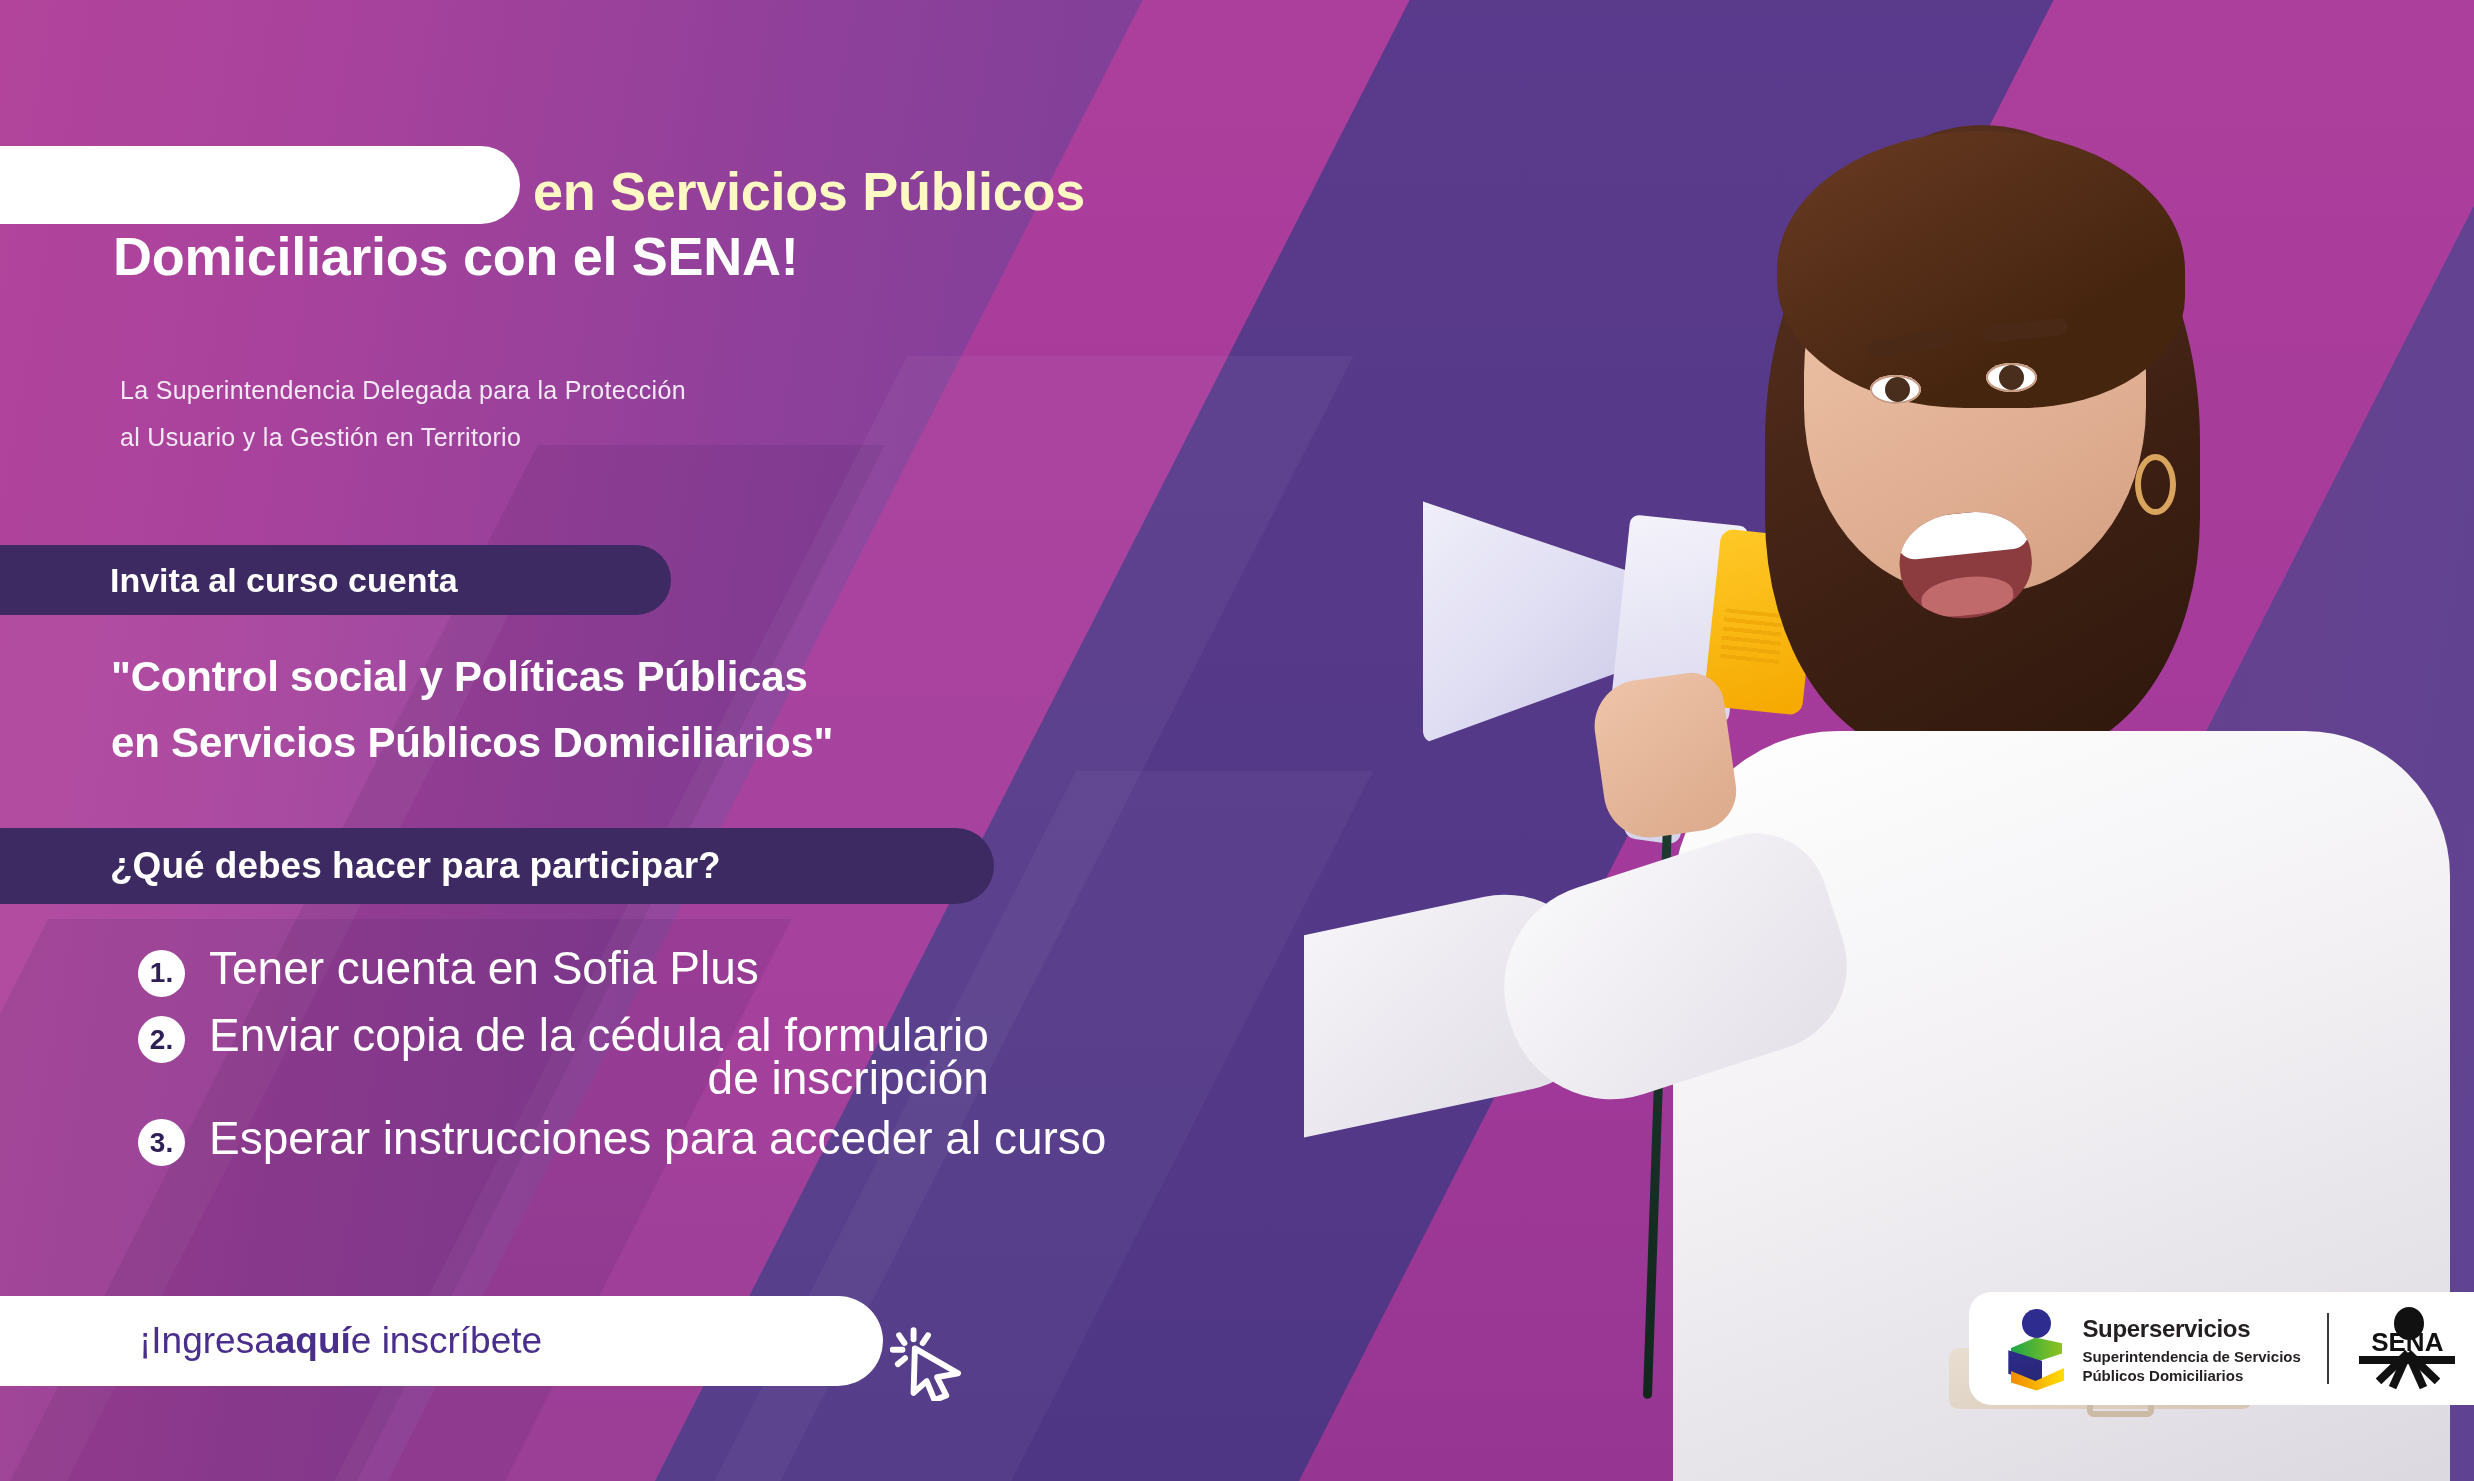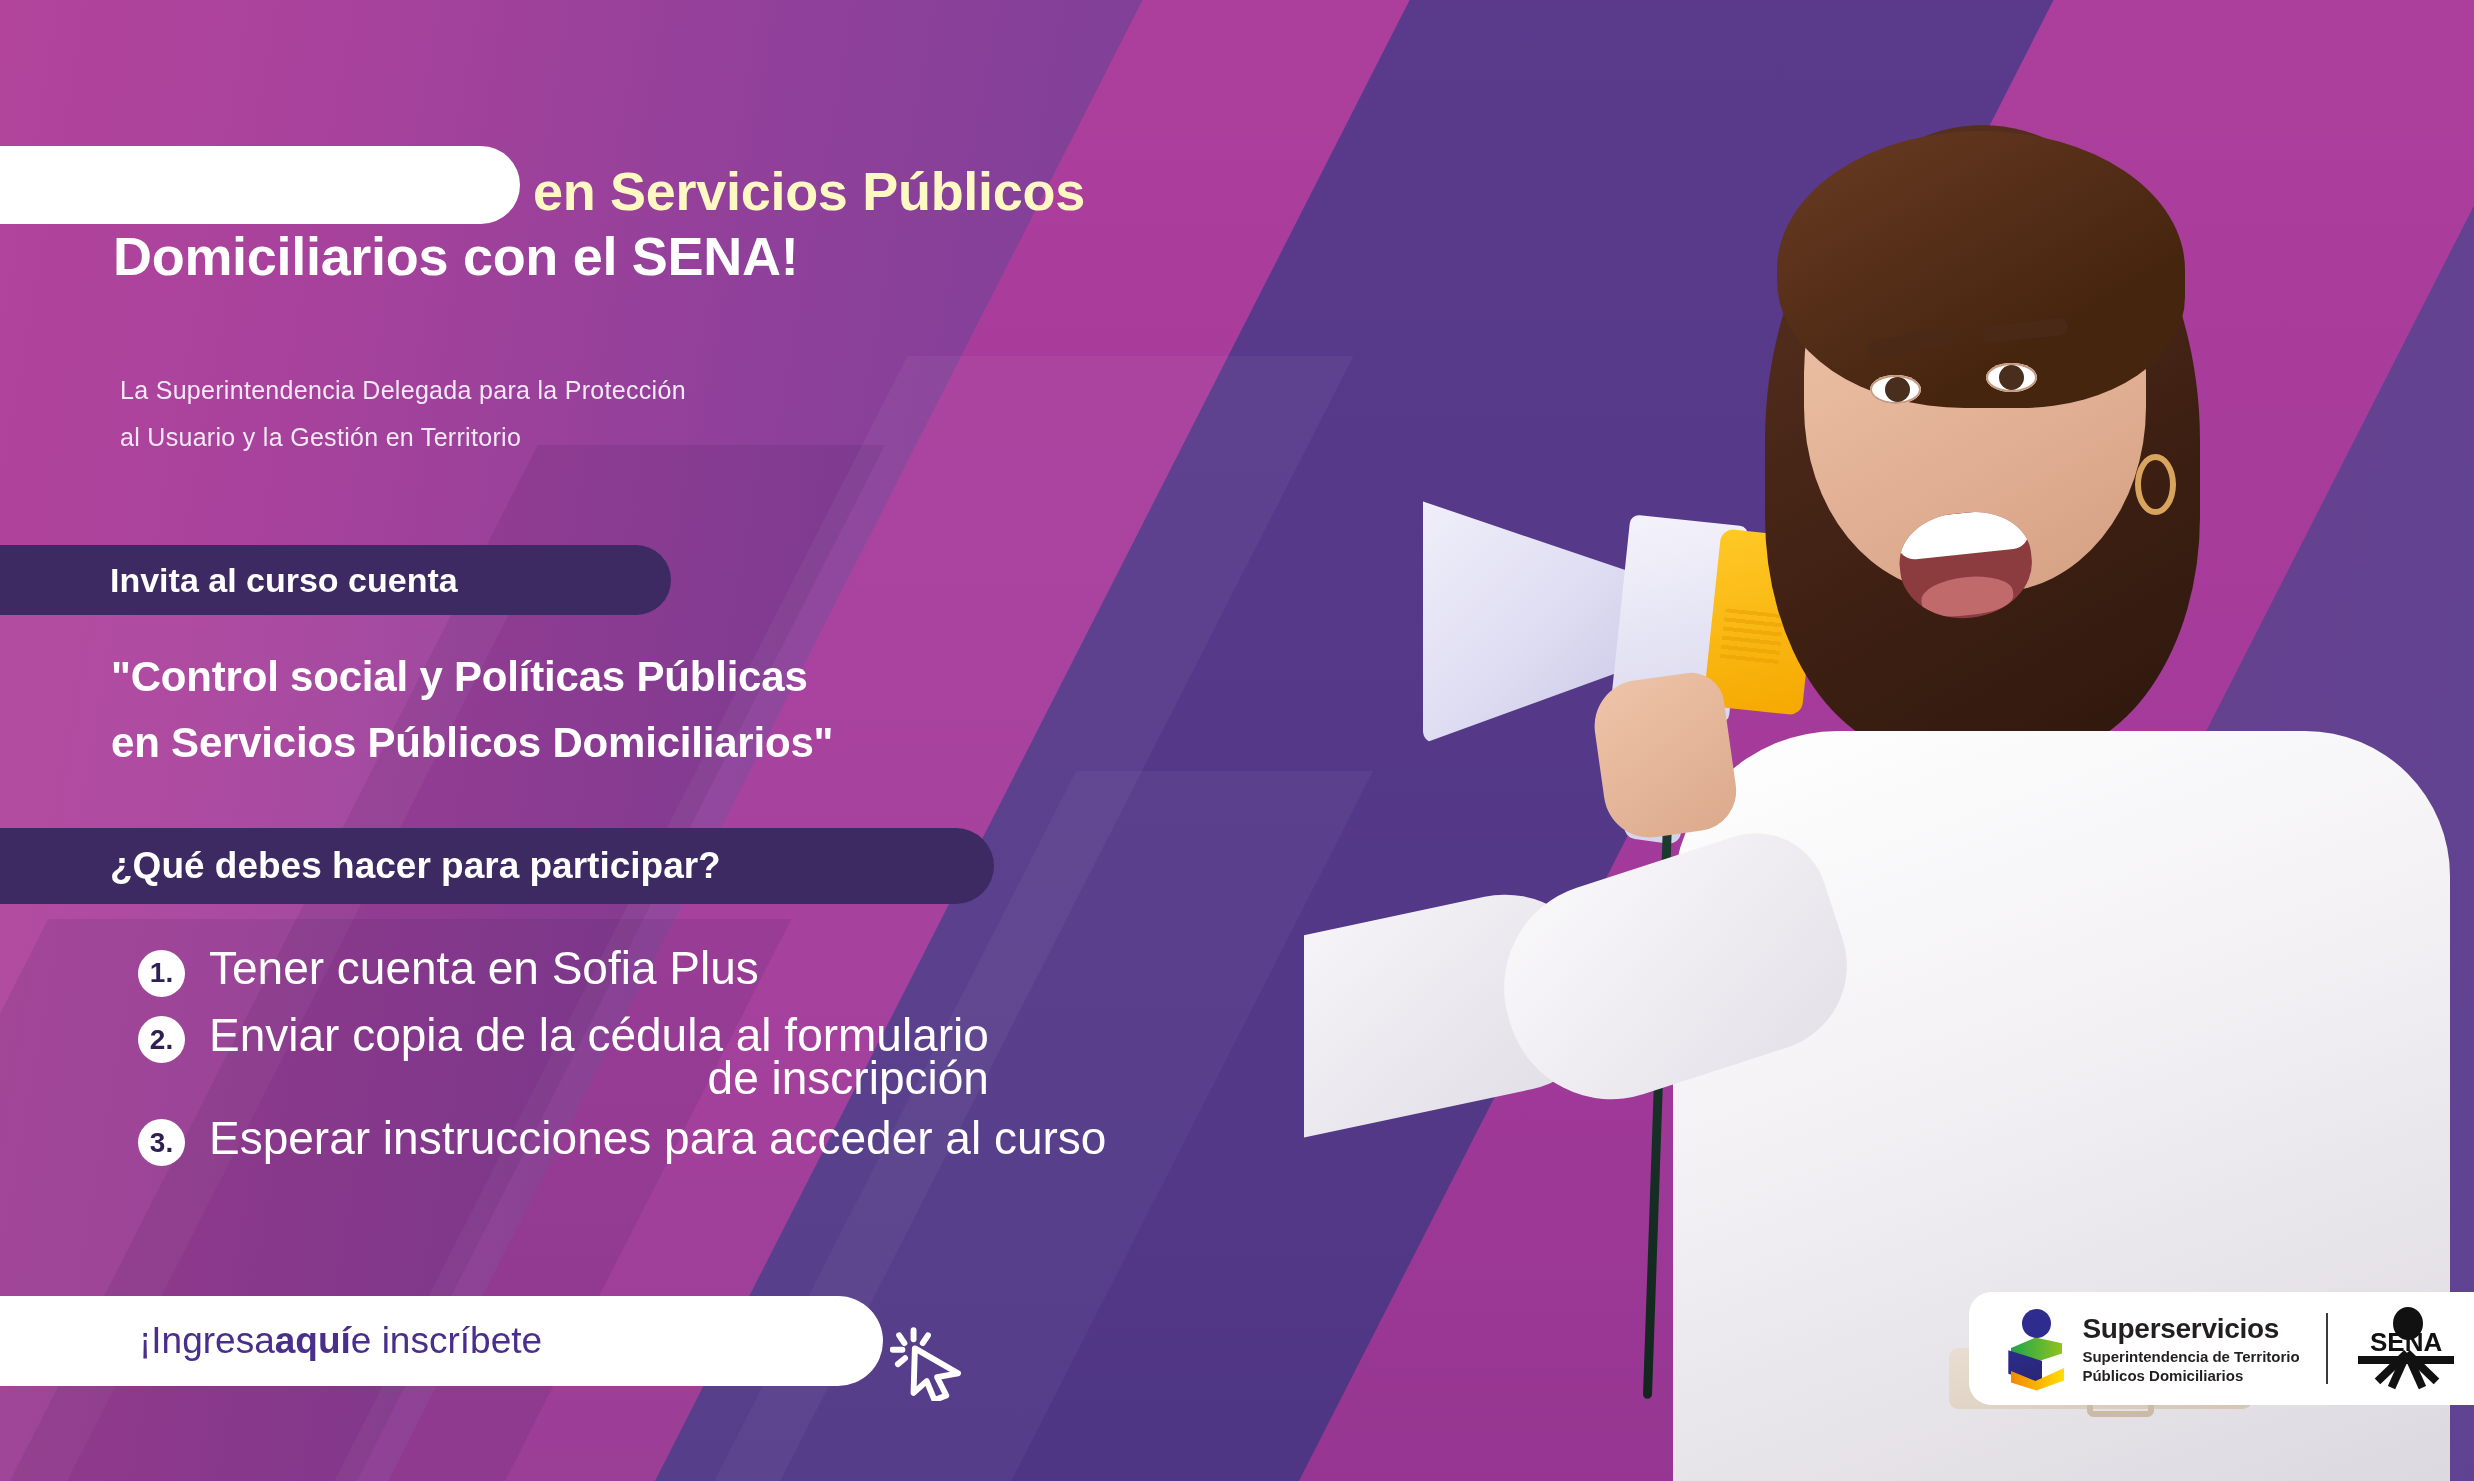--- a/index.html
+++ b/index.html
@@ -332,21 +332,21 @@
     clip-path:polygon(0% 10%, 100% 38%, 100% 100%, 0% 72%);
   }
   .ss-bot {
     position:absolute; left:4px; top:57px;
     width:53px; height:25px;
     background:linear-gradient(90deg,#F28A00 0%,#FFDD00 100%);
     clip-path:polygon(0% 22%, 46% 62%, 100% 10%, 100% 60%, 48% 100%, 0% 68%);
   }
   .ss-text { margin-left:18.4px; }
   .ss-name {
-    font-size:28px; font-weight:700; color:#231F20; line-height:34px;
+    font-size:24px; font-weight:700; color:#231F20; line-height:34px;
     letter-spacing:-0.3px;
   }
   .ss-sub {
     font-size:15px; font-weight:700; color:#231F20; line-height:19px;
     white-space:pre-line; margin-top:1.3px;
   }
   .logo-divider {
     width:2px; height:71px; background:#3A3A3A;
     margin:0 29px 0 26px;
   }
@@ -476,21 +476,21 @@
 
   <div class="logo-bar">
     <div class="ss-mark">
       <div class="ss-head"></div>
       <div class="ss-top"></div>
       <div class="ss-left"></div>
       <div class="ss-bot"></div>
     </div>
     <div class="ss-text">
       <div class="ss-name">Superservicios</div>
-      <div class="ss-sub">Superintendencia de Territorio
+      <div class="ss-sub">Superintendencia de Servicios
 Públicos Domiciliarios</div>
     </div>
     <div class="logo-divider"></div>
     <div class="sena-mark">
       <div class="sena-head"></div>
       <div class="sena-word">SENA</div>
       <div class="sena-bar"></div>
       <div class="sena-leg l1"></div>
       <div class="sena-leg l2"></div>
       <div class="sena-leg l3"></div>

